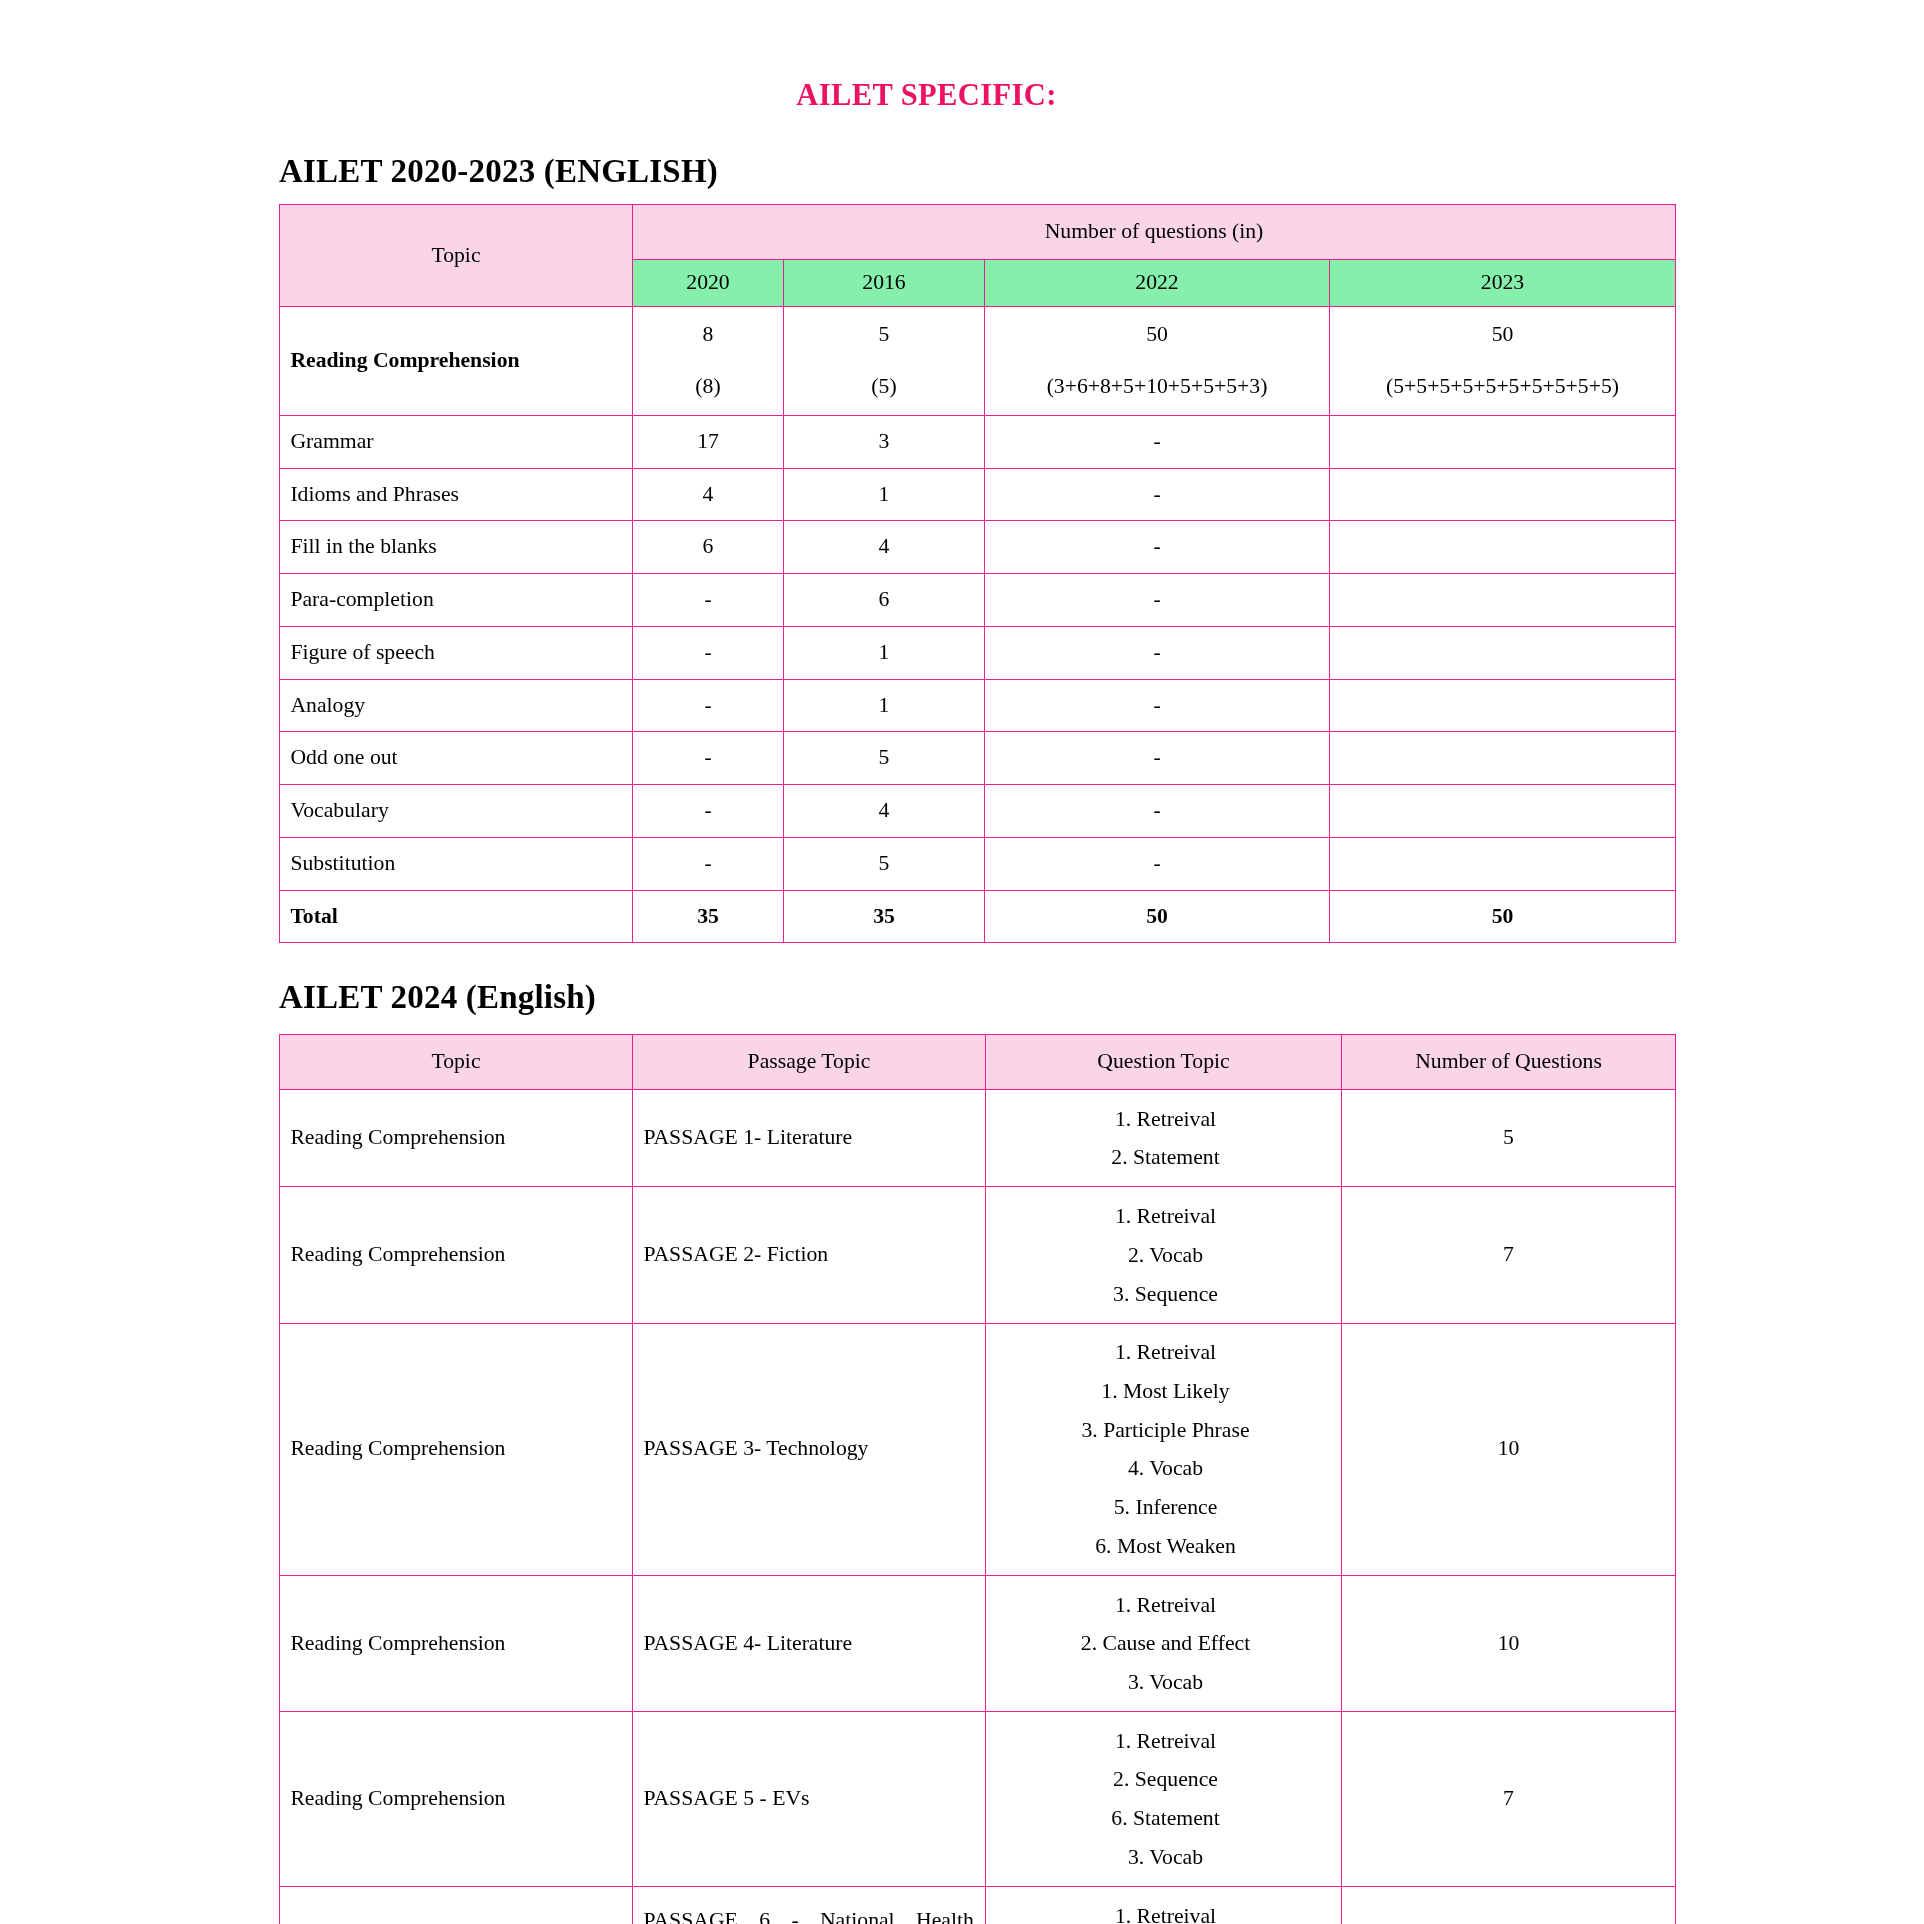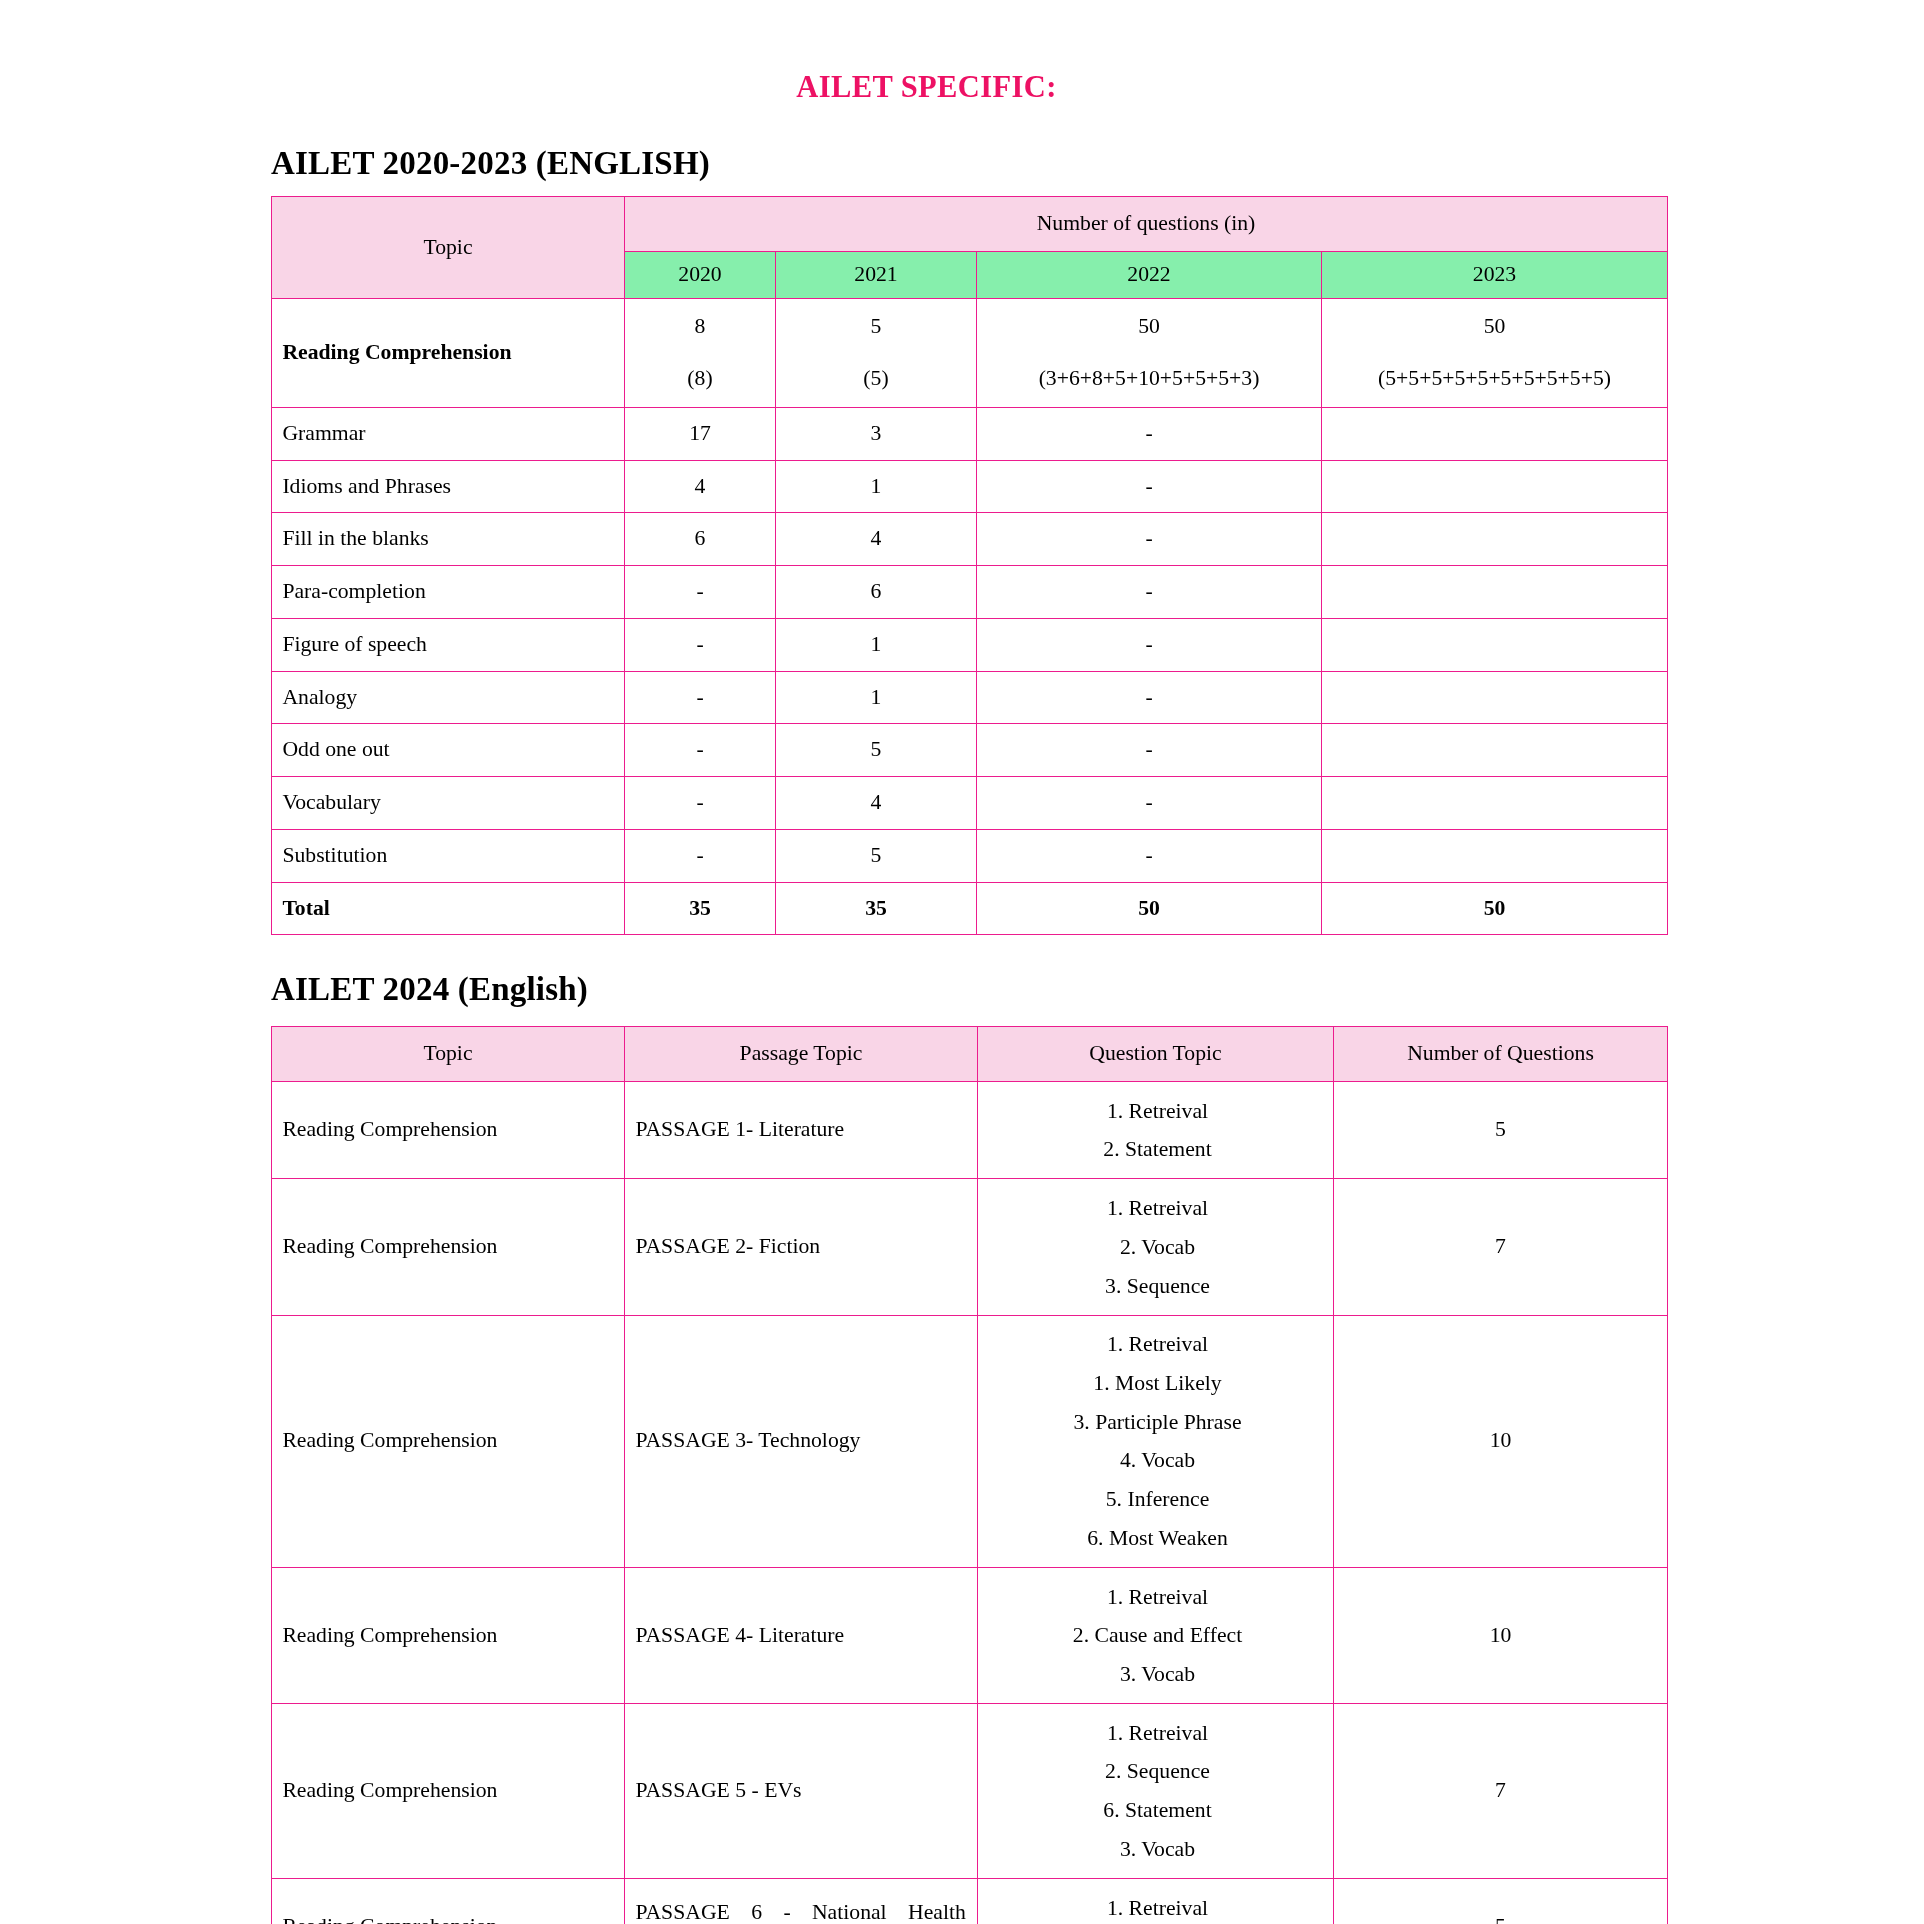--- a/index.html
+++ b/index.html
@@ -12,21 +12,21 @@
     height: 1925px;
     font-family: "Liberation Serif", "DejaVu Serif", serif;
     color: #000000;
     -webkit-font-smoothing: antialiased;
   }
   .page {
     position: relative;
     width: 1925px;
     height: 1402px;
     box-sizing: border-box;
-    padding: 4px;
+    padding: 12px;
   }
 
   
   .doc-title {
     text-align: center;
     font-size: 30.5px;
     font-weight: bold;
     color: #ED1164;
     letter-spacing: 0.4px;
     margin: 0;
@@ -156,21 +156,21 @@
         <col style="width:345px">
         <col style="width:346px">
       </colgroup>
       <thead>
         <tr>
           <th class="hdr" rowspan="2">Topic</th>
           <th class="hdr" colspan="4">Number of questions (in)</th>
         </tr>
         <tr>
           <th class="hdr-yr">2020</th>
-          <th class="hdr-yr">2021</th>
+          <th class="hdr-yr">2016</th>
           <th class="hdr-yr">2022</th>
           <th class="hdr-yr">2023</th>
         </tr>
       </thead>
       <tbody id="tbl1-body">
           <tr>
             <td class="topic-cell bold">Reading Comprehension</td>
             <td class="rc-cell">
               <span class="l1">8</span>
               <span class="l2">(8)</span>

